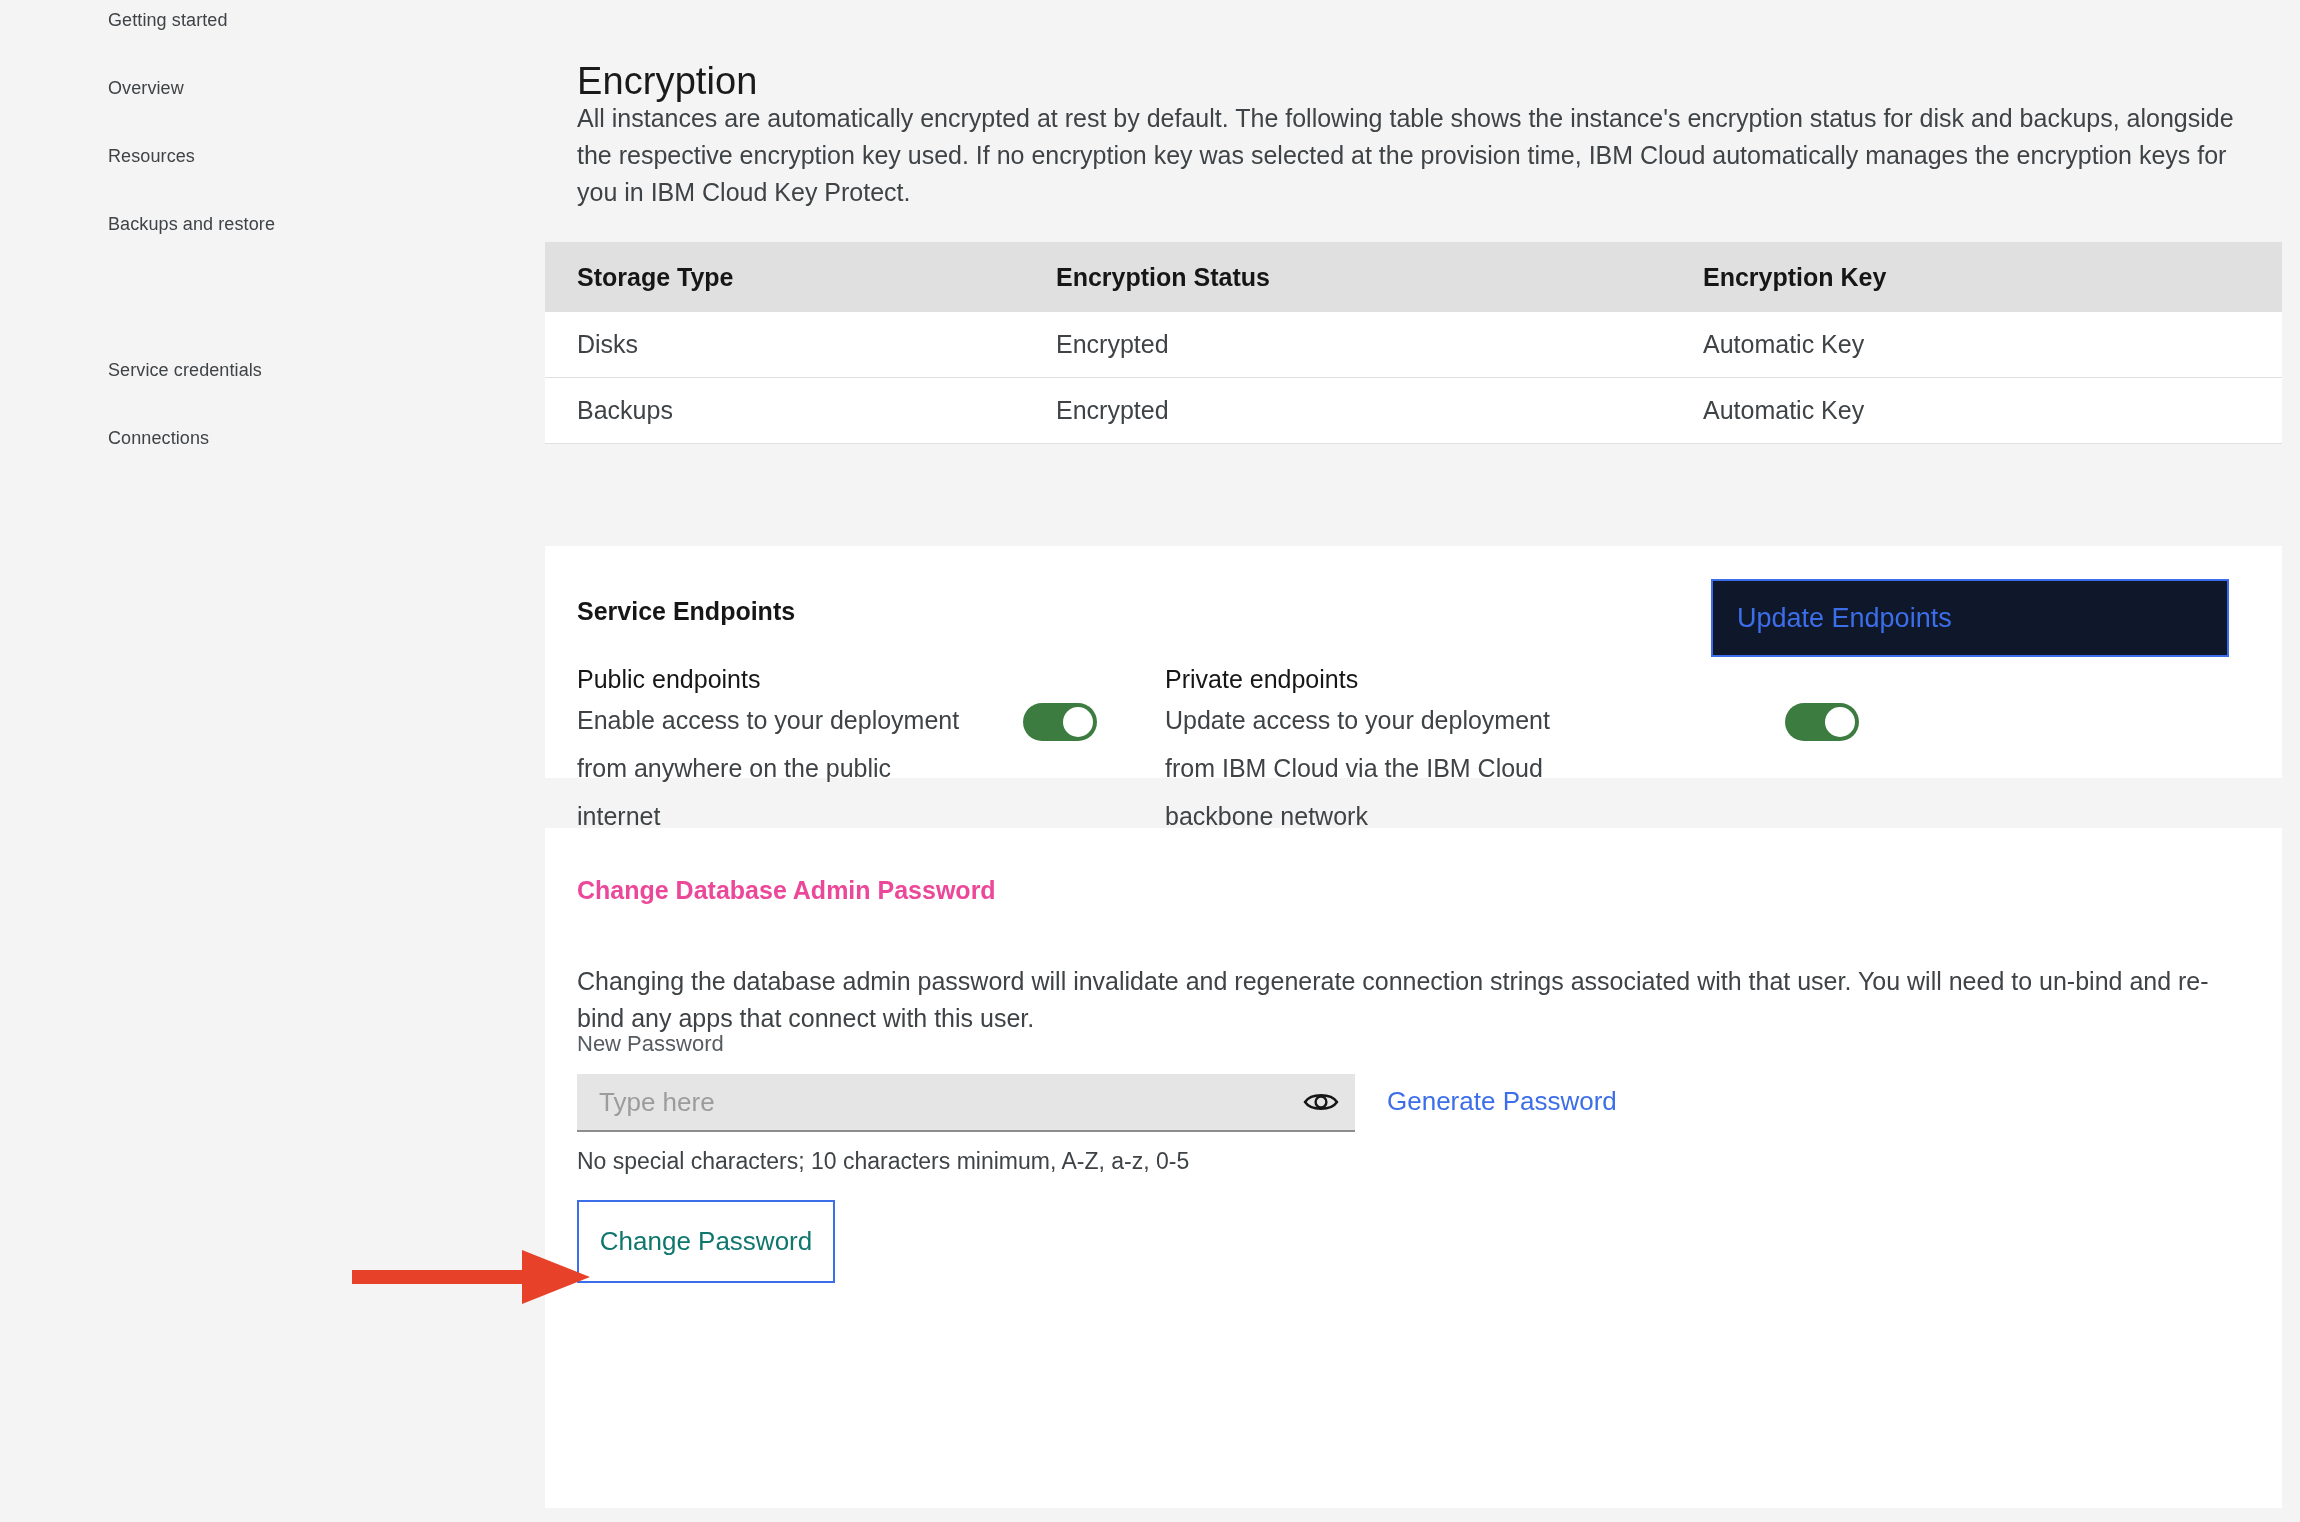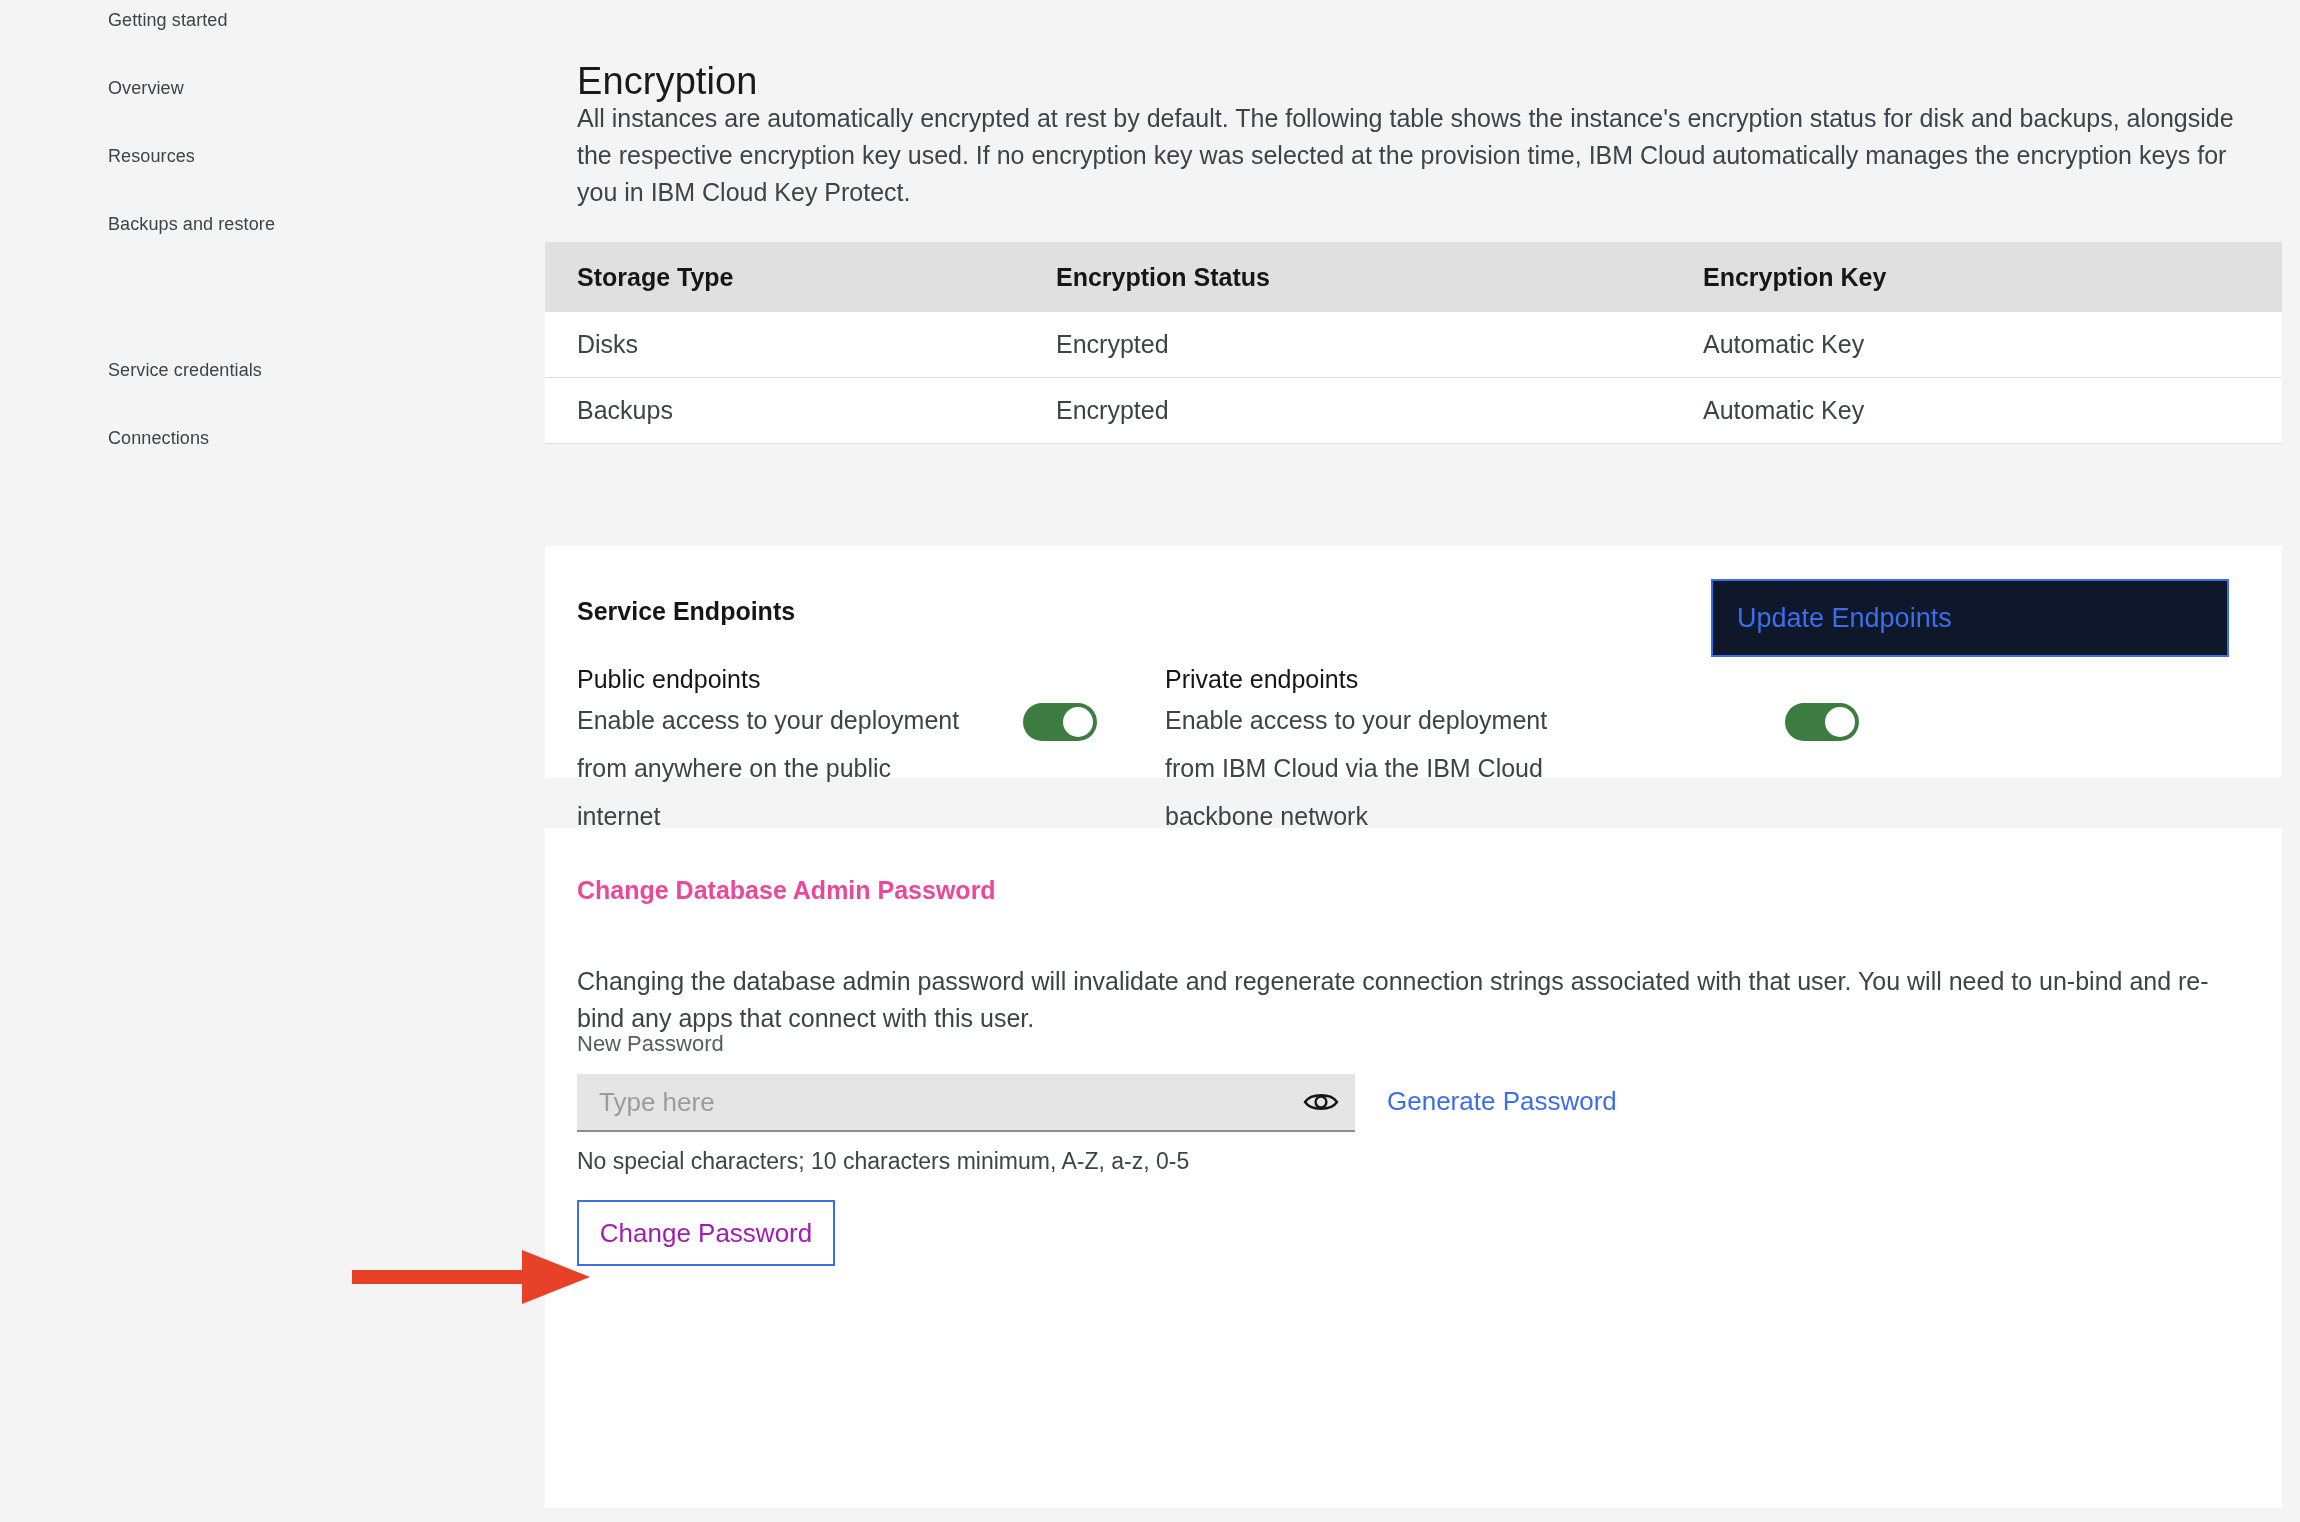--- a/index.html
+++ b/index.html
@@ -264,24 +264,24 @@
     left: 32px;
     top: 320px;
     font-size: 23px;
     color: #3f4346;
   }
   #change-password-btn {
     position: absolute;
     left: 32px;
     top: 372px;
     width: 258px;
-    height: 66px;
+    height: 83px;
     border: 2px solid #3b6ee8;
     background: #ffffff;
-    color: #a21caf;
+    color: #0f766e;
     font-size: 26px;
     font-family: "Liberation Sans", sans-serif;
     cursor: pointer;
   }
 
   
   #annotation-arrow {
     position: absolute;
     left: 352px;
     top: 1249px;
@@ -347,21 +347,21 @@
       <div class="endpoint-block" id="ep-public">
         <div class="ep-name">Public endpoints</div>
         <div class="ep-desc">Enable access to your deployment from anywhere on the public internet</div>
       </div>
       <div class="toggle" id="toggle-public">
         <div class="knob"></div>
       </div>
 
       <div class="endpoint-block" id="ep-private">
         <div class="ep-name">Private endpoints</div>
-        <div class="ep-desc">Enable access to your deployment from IBM Cloud via the IBM Cloud backbone network</div>
+        <div class="ep-desc">Update access to your deployment from IBM Cloud via the IBM Cloud backbone network</div>
       </div>
       <div class="toggle" id="toggle-private">
         <div class="knob"></div>
       </div>
     </section>
 
     <section class="card" id="card-password">
       <div id="pw-title">Change Database Admin Password</div>
       <p id="pw-desc">Changing the database admin password will invalidate and regenerate connection strings associated with that user. You will need to un-bind and re-bind any apps that connect with this user.</p>
 

